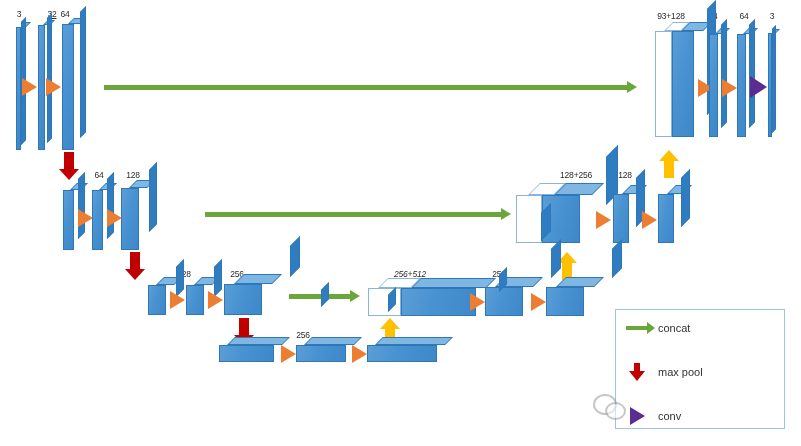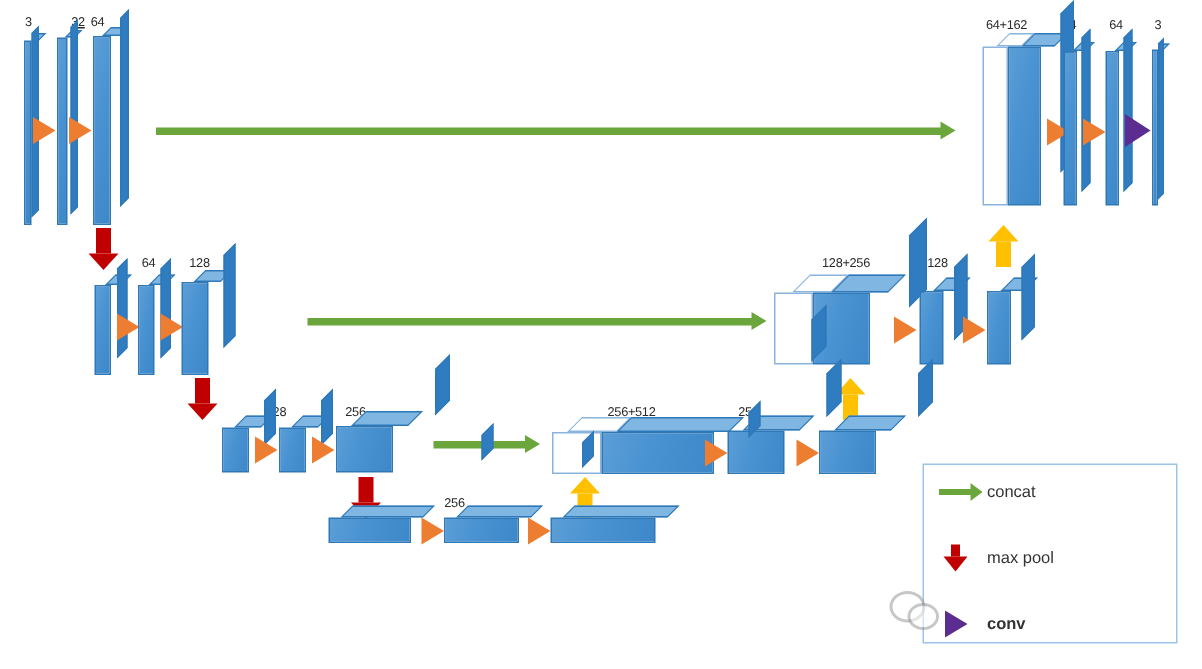--- a/index.html
+++ b/index.html
@@ -110,21 +110,21 @@
     <div class="side" style="width:6px;transform:skewY(-45deg) translateX(12px);transform-origin:top left;"></div>
   </div>
 
   <div class="greenarrow" style="left:104px;top:85px;width:524px;"></div>
 
   <div class="downarrow" style="left:64px;top:152px;height:28px;">
     <div class="shaft" style="height:17px;"></div>
     <div class="head" style="top:17px;"></div>
   </div>
 
-  <div class="lbl" style="left:648px;top:11px;width:46px;">64+162</div>
+  <div class="lbl" style="left:648px;top:11px;width:46px;">93+128</div>
   <div class="lbl" style="left:702px;top:11px;width:22px;">64</div>
   <div class="lbl" style="left:733px;top:11px;width:22px;">64</div>
   <div class="lbl" style="left:763px;top:11px;width:18px;">3</div>
 
   <div class="blk concat" style="left:655px;top:31px;width:17px;height:106px;">
     <div class="face"></div>
     <div class="top" style="height:9px;transform:skewX(-45deg) translateY(-9px);transform-origin:bottom left;"></div>
   </div>
 
   <div class="blk" style="left:672px;top:31px;width:22px;height:106px;">
@@ -183,21 +183,21 @@
     <div class="side" style="width:8px;transform:skewY(-45deg) translateX(18px);transform-origin:top left;"></div>
   </div>
 
   <div class="greenarrow" style="left:205px;top:212px;width:297px;"></div>
 
   <div class="downarrow" style="left:130px;top:252px;height:28px;">
     <div class="shaft" style="height:17px;"></div>
     <div class="head" style="top:17px;"></div>
   </div>
 
-  <div class="lbl" style="left:536px;top:170px;width:56px;">128+256</div>
+  <div class="lbl" style="left:536px;top:170px;width:56px;text-align:right;">128+256</div>
   <div class="lbl" style="left:610px;top:170px;width:30px;">128</div>
 
   <div class="blk concat" style="left:516px;top:195px;width:26px;height:48px;">
     <div class="face"></div>
     <div class="top" style="height:12px;transform:skewX(-45deg) translateY(-12px);transform-origin:bottom left;"></div>
   </div>
   <div class="blk" style="left:542px;top:195px;width:38px;height:48px;">
     <div class="face"></div>
     <div class="top" style="height:12px;transform:skewX(-45deg) translateY(-12px);transform-origin:bottom left;"></div>
     <div class="side" style="width:12px;transform:skewY(-45deg) translateX(38px);transform-origin:top left;"></div>
@@ -246,21 +246,21 @@
     <div class="side" style="width:10px;transform:skewY(-45deg) translateX(38px);transform-origin:top left;"></div>
   </div>
 
   <div class="greenarrow" style="left:289px;top:294px;width:62px;"></div>
 
   <div class="downarrow" style="left:239px;top:318px;height:28px;">
     <div class="shaft" style="height:17px;"></div>
     <div class="head" style="top:17px;"></div>
   </div>
 
-  <div class="lbl" style="left:393px;top:269px;width:56px;">256+512</div>
+  <div class="lbl" style="left:382px;top:269px;width:56px;font-style:italic;">256+512</div>
   <div class="lbl" style="left:484px;top:269px;width:30px;">256</div>
 
   <div class="blk concat" style="left:368px;top:288px;width:33px;height:28px;">
     <div class="face"></div>
     <div class="top" style="height:10px;transform:skewX(-45deg) translateY(-10px);transform-origin:bottom left;"></div>
   </div>
   <div class="blk" style="left:401px;top:288px;width:75px;height:28px;">
     <div class="face"></div>
     <div class="top" style="height:10px;transform:skewX(-45deg) translateY(-10px);transform-origin:bottom left;"></div>
     <div class="side" style="width:10px;transform:skewY(-45deg) translateX(75px);transform-origin:top left;"></div>
@@ -322,21 +322,21 @@
       <span class="lgicon">
         <span class="lg-down">
             <span class="s"></span>
             <span class="h"></span>
           </span>
       </span>
       <span class="lgtext">max pool</span>
     </div>
 
 
-    <div class="lgrow" style="top:96px;font-weight:bold;">
+    <div class="lgrow" style="top:96px;">
       <span class="lgicon">
         <span class="lg-tri pur"></span>
       </span>
       <span class="lgtext">conv</span>
     </div>
   </div>
 
   <div id="watermark">
     <span style="position:relative;display:inline-block;width:34px;height:30px;">
       <span class="wm-bubble" style="left:0;top:2px;width:20px;height:17px;"></span>

